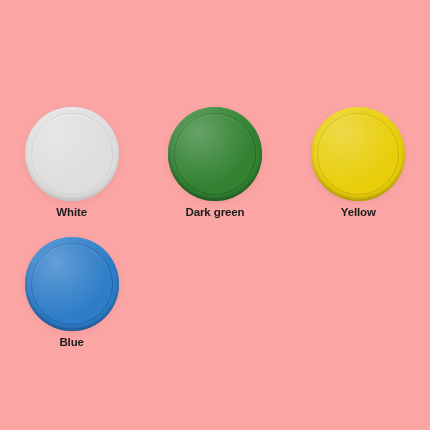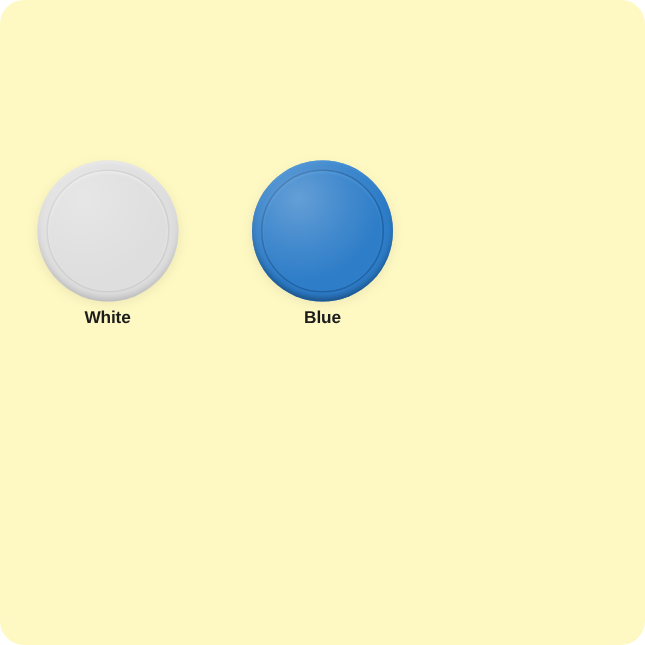--- a/index.html
+++ b/index.html
@@ -12,23 +12,22 @@
     height: 430px;
     background: #ffffff;
     font-family: "Liberation Sans", sans-serif;
     overflow: hidden;
   }
 
   #swatch-board {
     position: relative;
     width: 430px;
     height: 430px;
-    background: #fef9c3;
+    background: #fca5a5;
     box-sizing: border-box;
-    border-radius: 16px;
   }
 
   .swatch-grid {
     position: absolute;
     left: 0;
     top: 88px;
     width: 430px;
     display: grid;
     grid-template-columns: repeat(3, 1fr);
     grid-template-rows: 130px 130px;
@@ -129,22 +128,40 @@
       <div class="disc-wrap">
         <div class="disc disc-shadow" style="background: rgba(0, 0, 0, 0.16);"></div>
         <div class="disc disc-body" style="background: rgb(222, 222, 222); box-shadow: rgb(184, 184, 184) 0px -3px 5px -1px inset, rgb(235, 235, 235) 0px 2px 3px -1px inset;"></div>
         <div class="disc-ring" style="border: 1.5px solid rgb(207, 207, 207); background: rgb(222, 222, 222); box-shadow: rgb(235, 235, 235) 0px 1px 2px inset;"></div>
         <div class="disc-gloss" style="background: radial-gradient(circle at 33% 27%, rgba(255, 255, 255, 0.26) 0%, rgba(255, 255, 255, 0.1) 34%, rgba(255, 255, 255, 0) 60%);"></div>
       </div>
       <div class="swatch-label">White</div>
     </div>
 
 
+    <div class="swatch-cell">
+      <div class="disc-wrap">
+        <div class="disc disc-shadow" style="background: rgba(0, 0, 0, 0.16);"></div>
+        <div class="disc disc-body" style="background: rgb(50, 130, 50); box-shadow: rgb(27, 76, 28) 0px -3px 5px -1px inset, rgb(61, 148, 64) 0px 2px 3px -1px inset;"></div>
+        <div class="disc-ring" style="border: 1.5px solid rgb(38, 102, 39); background: rgb(50, 130, 50); box-shadow: rgb(61, 148, 64) 0px 1px 2px inset;"></div>
+        <div class="disc-gloss" style="background: radial-gradient(circle at 33% 27%, rgba(255, 255, 255, 0.26) 0%, rgba(255, 255, 255, 0.1) 34%, rgba(255, 255, 255, 0) 60%);"></div>
+      </div>
+      <div class="swatch-label">Dark green</div>
+    </div>
 
 
+    <div class="swatch-cell">
+      <div class="disc-wrap">
+        <div class="disc disc-shadow" style="background: rgba(0, 0, 0, 0.16);"></div>
+        <div class="disc disc-body" style="background: rgb(232, 206, 10); box-shadow: rgb(156, 136, 4) 0px -3px 5px -1px inset, rgb(242, 218, 34) 0px 2px 3px -1px inset;"></div>
+        <div class="disc-ring" style="border: 1.5px solid rgb(201, 176, 6); background: rgb(232, 206, 10); box-shadow: rgb(242, 218, 34) 0px 1px 2px inset;"></div>
+        <div class="disc-gloss" style="background: radial-gradient(circle at 33% 27%, rgba(255, 255, 255, 0.26) 0%, rgba(255, 255, 255, 0.1) 34%, rgba(255, 255, 255, 0) 60%);"></div>
+      </div>
+      <div class="swatch-label">Yellow</div>
+    </div>
 
     <div class="swatch-cell">
       <div class="disc-wrap">
         <div class="disc disc-shadow" style="background: rgba(0, 0, 0, 0.16);"></div>
         <div class="disc disc-body" style="background: rgb(46, 125, 200); box-shadow: rgb(26, 77, 128) 0px -3px 5px -1px inset, rgb(61, 142, 216) 0px 2px 3px -1px inset;"></div>
         <div class="disc-ring" style="border: 1.5px solid rgb(34, 99, 164); background: rgb(46, 125, 200); box-shadow: rgb(61, 142, 216) 0px 1px 2px inset;"></div>
         <div class="disc-gloss" style="background: radial-gradient(circle at 33% 27%, rgba(255, 255, 255, 0.26) 0%, rgba(255, 255, 255, 0.1) 34%, rgba(255, 255, 255, 0) 60%);"></div>
       </div>
       <div class="swatch-label">Blue</div>
     </div>

